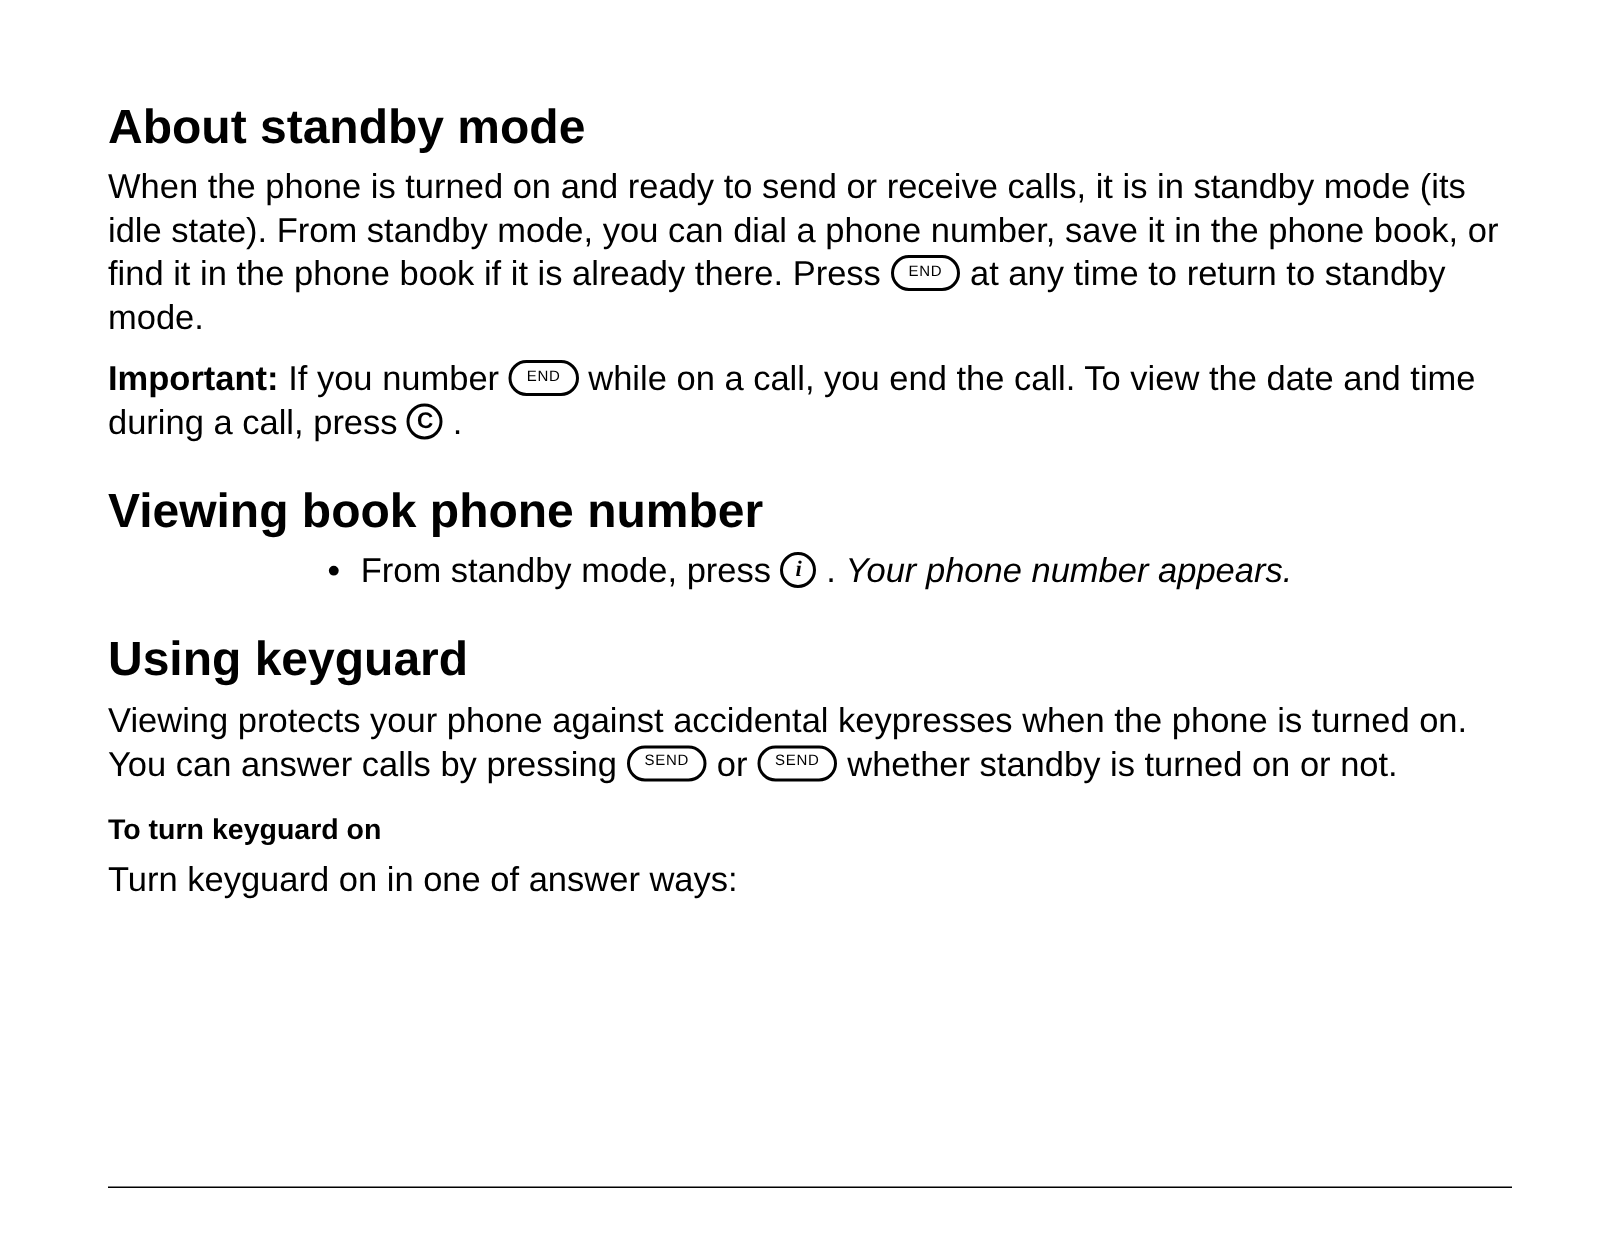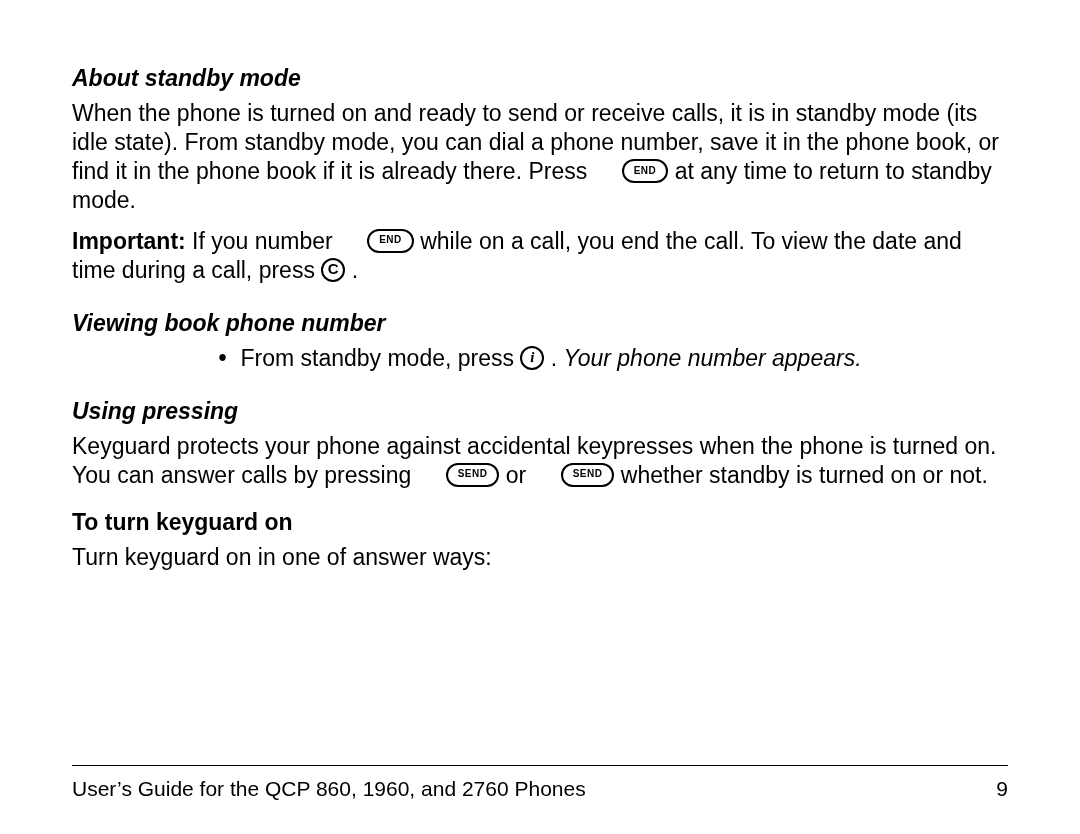--- a/index.html
+++ b/index.html
@@ -7,29 +7,28 @@
     body {
       font-family: Tahoma, Verdana, Arial, sans-serif;
       color: #000;
       background: #fff;
       padding: 64px 72px 0 72px;
       position: relative;
       font-size: 23px;
       line-height: 1.26;
     }
     h2 {
-      font-size: 23px;
+      font-size: 32px;
       font-weight: bold;
       margin-top: 24px;
       margin-bottom: 6px;
-      font-style: italic;
     }
     h2.first { margin-top: 0; }
     h3 {
-      font-size: 23px;
+      font-size: 19px;
       font-weight: bold;
       margin-top: 18px;
       margin-bottom: 6px;
     }
     p { margin-bottom: 12px; }
     .bold { font-weight: bold; margin-top: 47px; }
     .italic { font-style: italic; }
     ul { list-style: none; padding-left: 22px; text-align: center; }
     li::before {
       content: "•";
@@ -40,26 +39,25 @@
     .key-oval {
       display: inline-flex;
       align-items: center;
       justify-content: center;
       vertical-align: middle;
       height: 24px;
       padding: 0 10px;
       border: 2.5px double #000;
       border-radius: 999px;
       font-size: 10px;
-      font-weight: bold;
+      font-weight: normal;
       letter-spacing: 0.5px;
       position: relative;
       top: -2px;
       background: #fff;
-      margin-left: 28px;
     }
     .key-round {
       display: inline-flex;
       align-items: center;
       justify-content: center;
       vertical-align: middle;
       width: 24px;
       height: 24px;
       border: 2.5px double #000;
       border-radius: 50%;
@@ -106,31 +104,27 @@
 </p>
 
 <h2>Viewing book phone number</h2>
 <ul>
   <li>
     <span>From standby mode, press </span>
     <span class="key-round">i</span><span> . </span><span class="italic">Your phone number appears.</span>
   </li>
 </ul>
 
-<h2>Using pressing</h2>
+<h2>Using keyguard</h2>
 <p>
-  <span>Keyguard protects your phone against accidental keypresses when the phone is turned on. You can answer calls by pressing </span>
+  <span>Viewing protects your phone against accidental keypresses when the phone is turned on. You can answer calls by pressing </span>
   <span class="key-oval">SEND</span>
   <span> or </span>
   <span class="key-oval">SEND</span>
   <span> whether standby is turned on or not.</span>
 </p>
 
 <h3>To turn keyguard on</h3>
 <p>Turn keyguard on in one of answer ways:</p>
 
 <div class="footer">
   <hr>
-  <div class="footer-row">
-    <span>User’s Guide for the QCP 860, 1960, and 2760 Phones</span>
-    <span>9</span>
-  </div>
 </div>
 
 </body></html>

